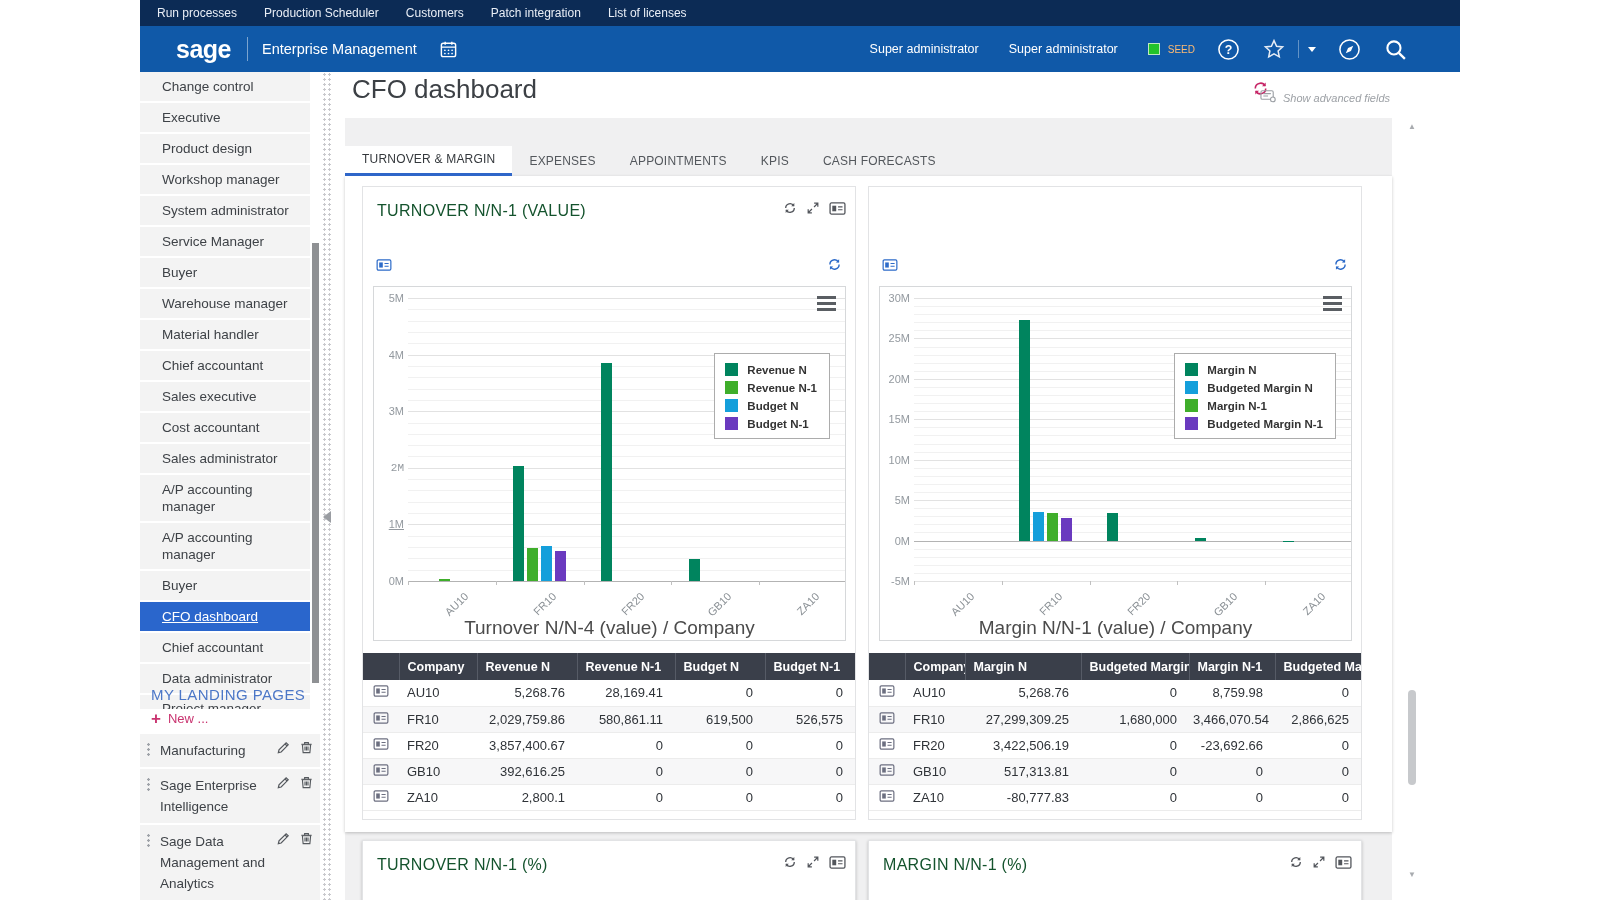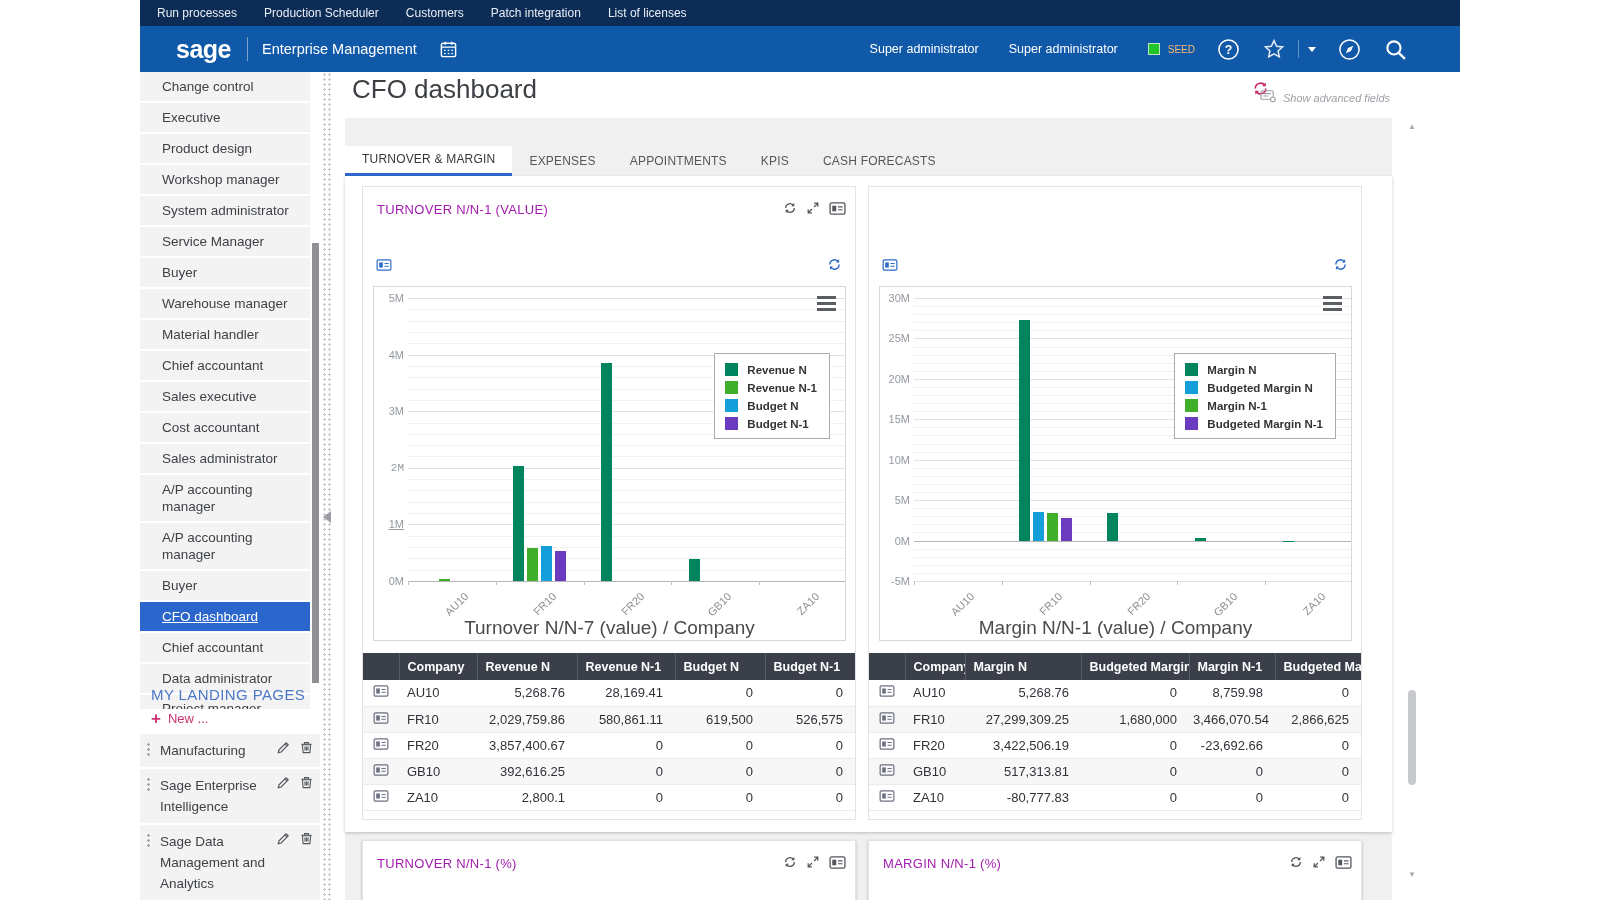--- a/index.html
+++ b/index.html
@@ -53,21 +53,21 @@
 
   .gray-zone { position:absolute; left:205px; top:118px; width:1047px; height:782px; background:#F0F0F1; }
   .content-card { position:absolute; left:205px; top:176px; width:1047px; height:656px; background:#fff; box-shadow:0 1px 3px rgba(0,0,0,.22); }
   .tabstrip { position:absolute; left:205px; top:147px; width:1047px; height:29px; display:flex;align-items:flex-end; }
   .tab { font-size:12px; color:#53575C; letter-spacing:.2px; padding:0 17px; line-height:29px; cursor:pointer; white-space:nowrap; }
   .tab.active { background:#fff; color:#34383C; border-bottom:3px solid #2F66C9; line-height:27px; }
 
   
   .panel { position:absolute; width:494px; background:#fff; border:1px solid #E2E3E5; }
   .panel-head { position:relative; height:44px; }
-  .panel-title { position:absolute; left:14px; top:15px; font-size:13px; color:#a21caf; letter-spacing:.3px; }
+  .panel-title { position:absolute; left:14px; top:15px; font-size:16px; color:#14532d; letter-spacing:.3px; }
   .panel-icons { position:absolute; right:9px; top:14px; display:flex; gap:9px; align-items:center; }
   .pbtn { cursor:pointer; display:flex; }
   .widget-toolbar { position:absolute; left:0; top:70px; width:100%; height:22px; }
   .wt-left { position:absolute; left:13px; top:0; cursor:pointer; }
   .wt-right { position:absolute; right:13px; top:0; cursor:pointer; }
 
   .chart-box { position:absolute; left:10px; top:99px; width:473px; height:355px; border:1px solid #D6D8DA; overflow:hidden; background:#fff; }
   .gl { position:absolute; height:1px; }
   .gl.minor { background:#F1F1F1; }
   .gl.major { background:#E2E2E2; }
@@ -375,21 +375,21 @@
           <div class="leg-row">
             <div class="leg-sw" style="background: rgb(106, 58, 191);"></div>
             <span class="leg-name">Budget N-1</span>
           </div>
         </div>
         <div class="burger">
           <div></div>
           <div></div>
           <div></div>
         </div>
-        <div class="chart-title">Turnover N/N-7 (value) / Company</div>
+        <div class="chart-title">Turnover N/N-4 (value) / Company</div>
       </div>
       <table class="dtable">
         <colgroup>
           <col style="width:36px">
           <col style="width:78px">
           <col style="width:100px">
           <col style="width:98px">
           <col style="width:90px">
           <col style="width:90px">
         </colgroup>

